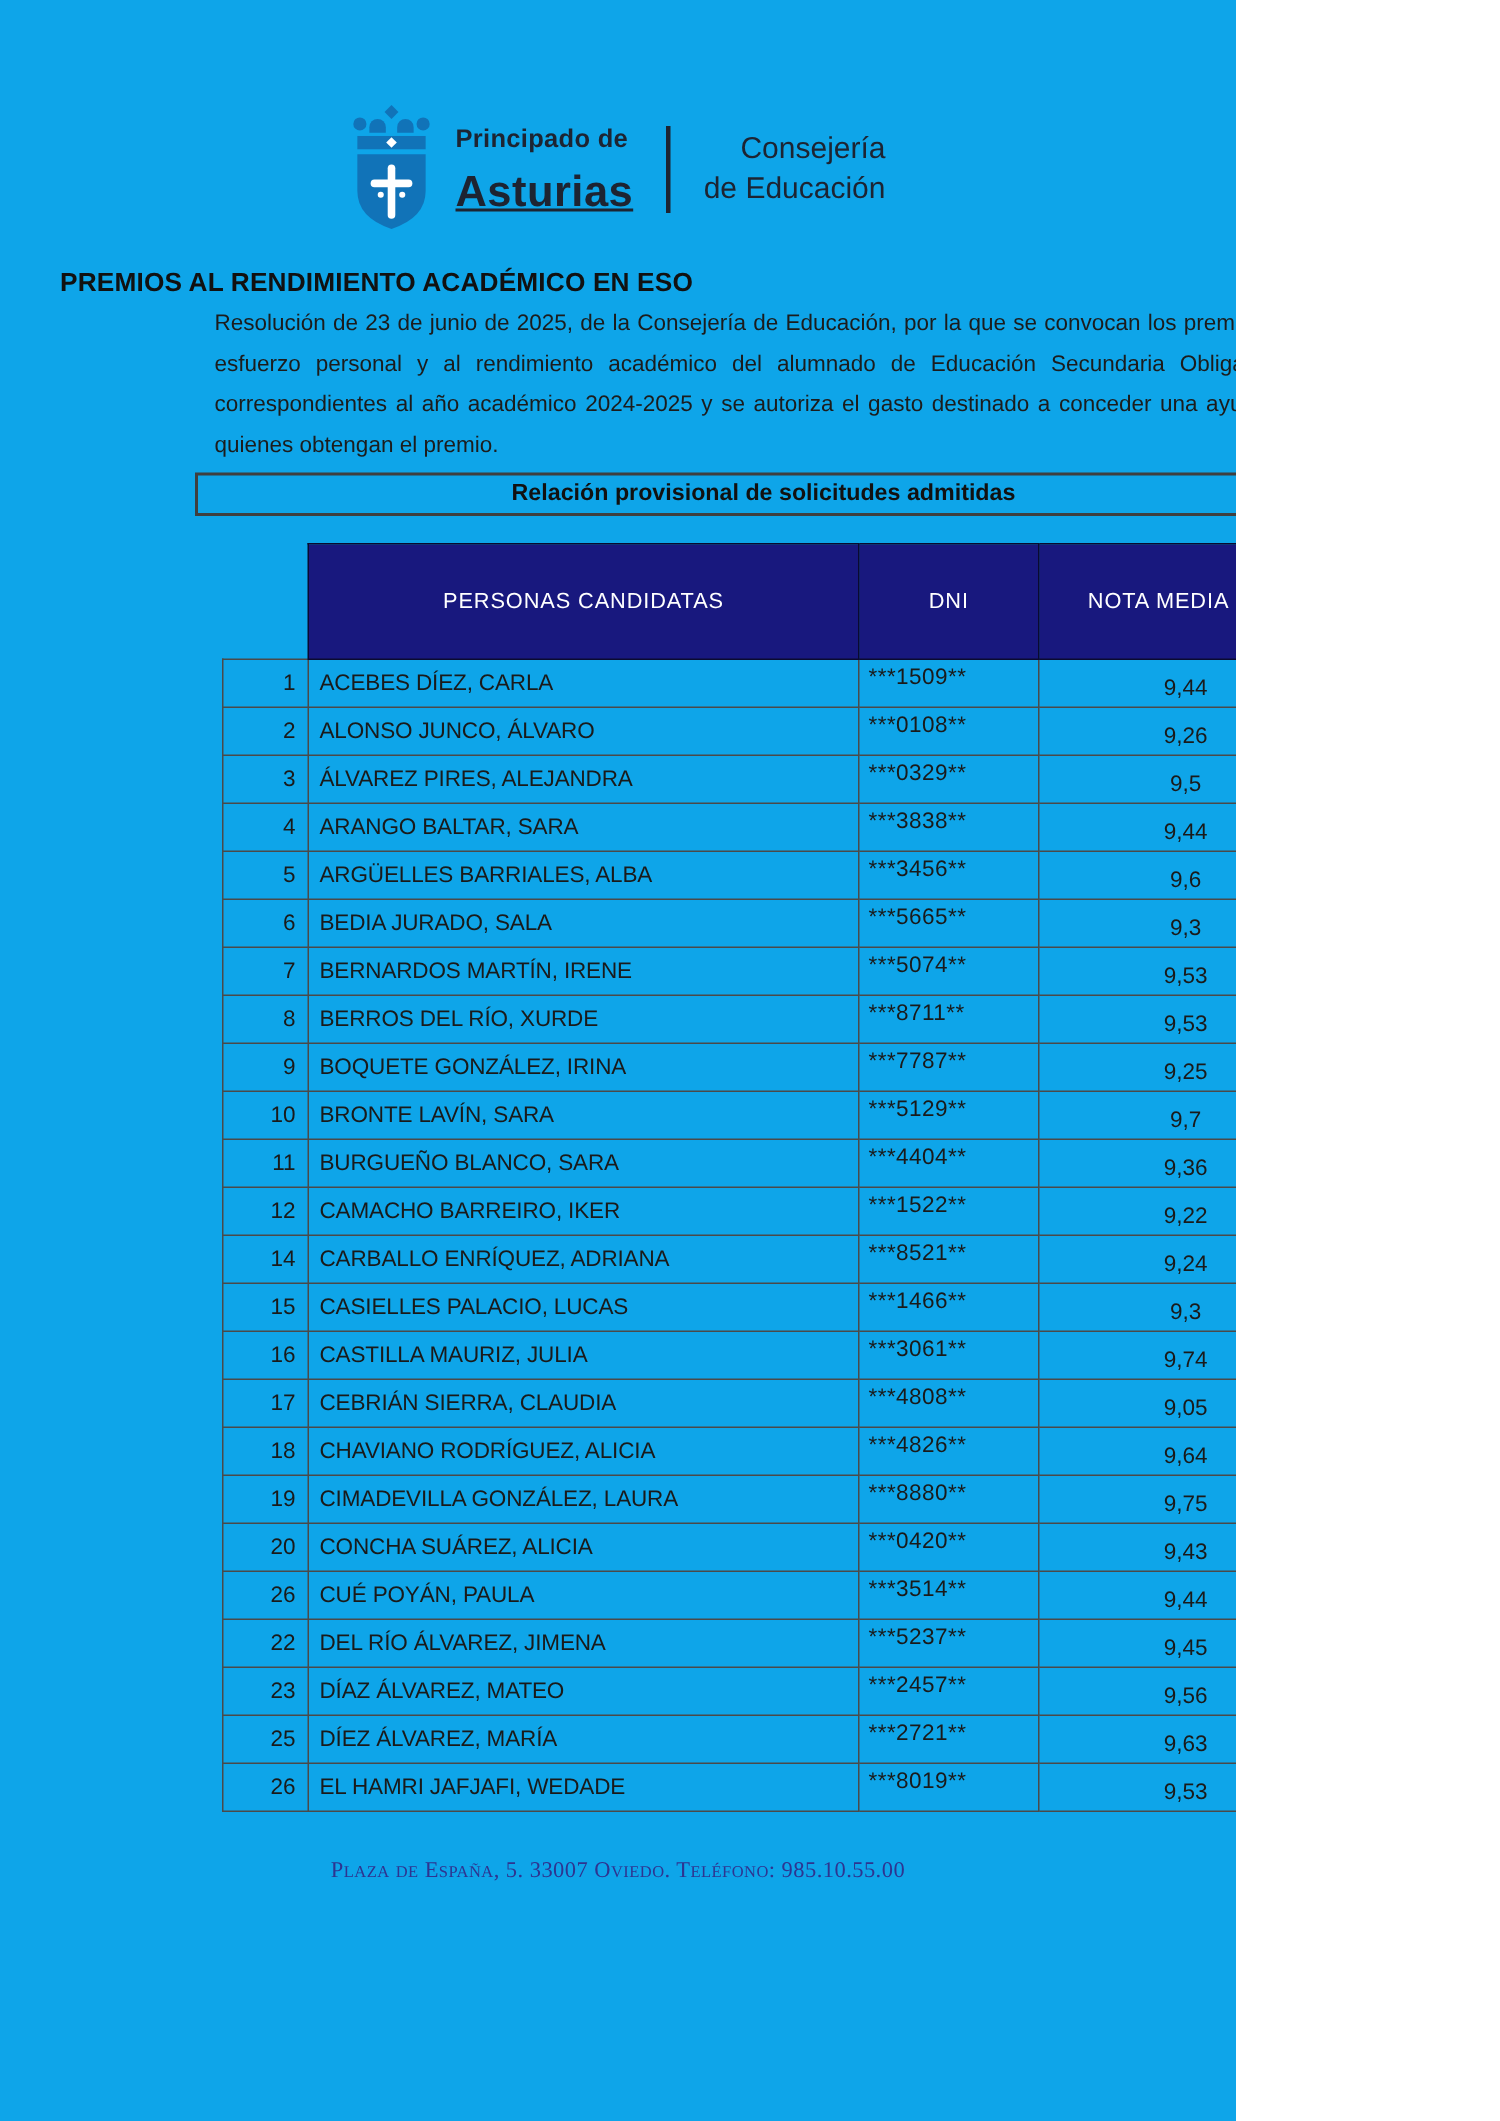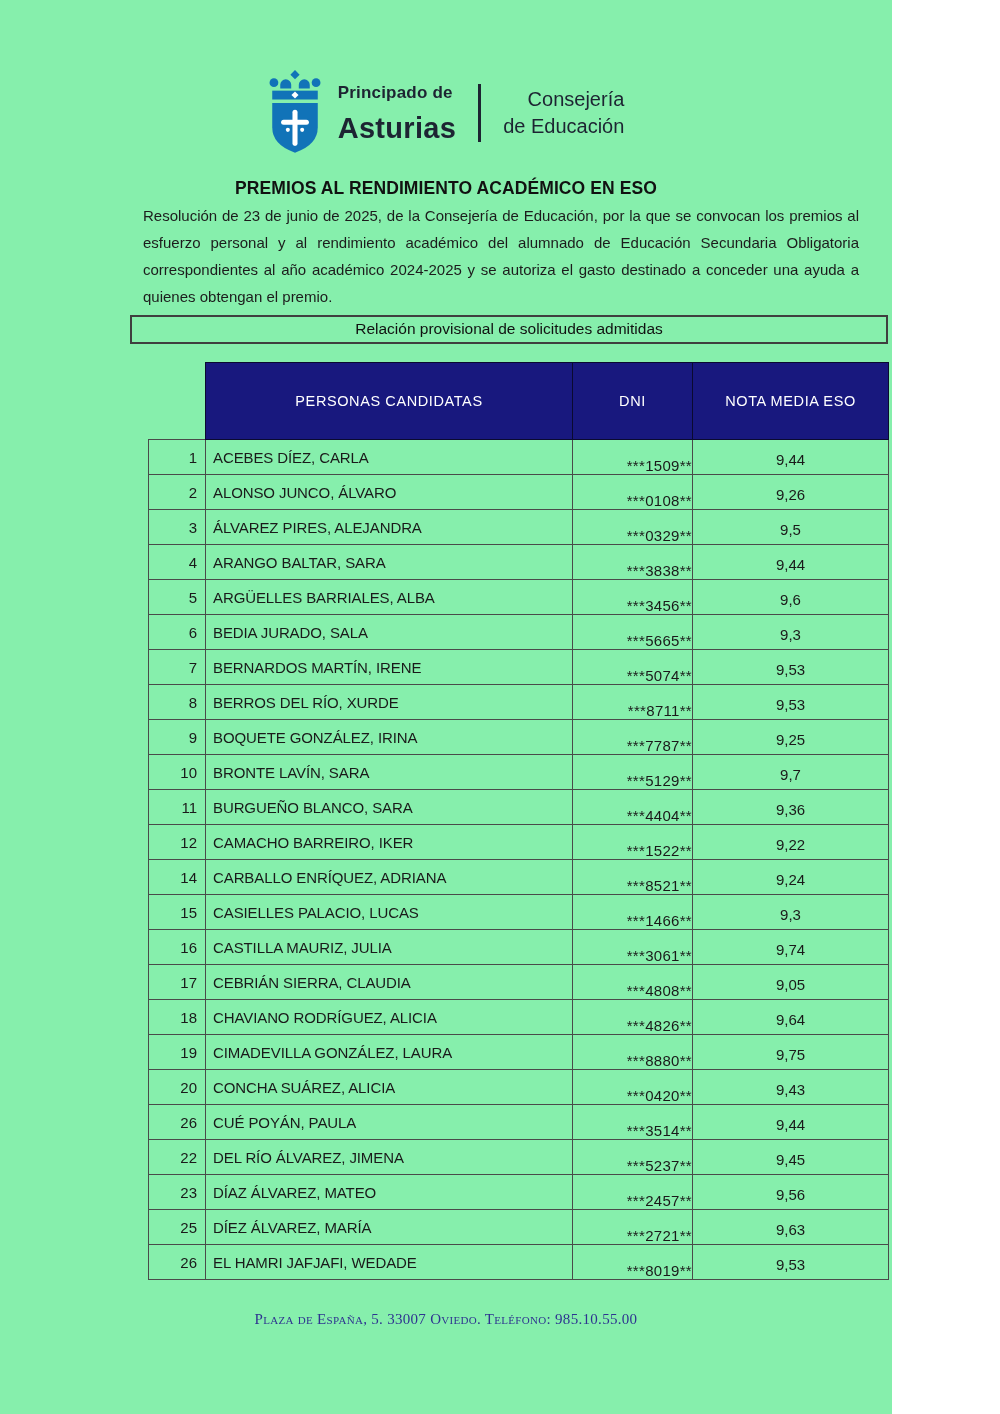--- a/index.html
+++ b/index.html
@@ -1,55 +1,55 @@
 <!DOCTYPE html>
 <html><head>
 <meta charset="utf-8">
 <style>
   * { margin:0; padding:0; box-sizing:border-box; }
   html,body { background:#ffffff; }
   .page {
     position:relative;
-    width:892px; height:1414px;
-    background:#86efac;
+    width:824px; height:1414px;
+    background:#0ea5e9;
     font-family:"Liberation Sans", sans-serif;
     color:#1a1a1a;
     overflow:hidden;
   }
   
   .logo-row {
     margin-top:70px;
     display:flex; justify-content:center; align-items:center;
   }
   .coat { margin-right:16px; }
   .brand { text-align:left; line-height:1; }
   .brand-top { font-size:17px; font-weight:bold; color:#1d2432; letter-spacing:.2px; }
-  .brand-bottom { font-size:29px; font-weight:bold; color:#1d2432; margin-top:13px; letter-spacing:.3px; }
+  .brand-bottom { font-size:29px; font-weight:bold; color:#1d2432; margin-top:13px; letter-spacing:.3px;text-decoration:underline; }
   .logo-divider { width:3px; height:58px; background:#1d2432; margin:0 22px; }
   .dept { text-align:right; line-height:1.35; font-size:20px; font-weight:500; color:#1d2432; }
   
   .doc-title {
     margin-top:22px;
-    text-align:center;
     font-size:17.5px; font-weight:bold; color:#111;
     letter-spacing:.1px;
+    padding-left:40px;
   }
   .intro {
     width:716px; margin:3px 0 0 143px;
     font-size:15px; line-height:27px;
     text-align:justify; color:#1c1c1c;
   }
   
   .banner {
     width:758px; margin:5px 0 0 130px;
     border:2px solid #3f3f3f;
     text-align:center;
     padding:3px 0 4px 0;
   }
-  .banner span { font-size:15.5px; font-weight:normal; color:#111; }
+  .banner span { font-size:15.5px; font-weight:bold; color:#111; }
   
   table.admitted {
     margin:18px 0 0 148px;
     width:740px;
     border-collapse:collapse;
     table-layout:fixed;
   }
   col.c-num  { width:57px; }
   col.c-name { width:367px; }
   col.c-dni  { width:120px; }
@@ -68,21 +68,21 @@
   tbody td {
     height:32px;
     border:1px solid #4a4a4a;
     font-size:15px;
     vertical-align:middle;
     white-space:nowrap;
     overflow:hidden;
   }
   tbody td.num  { text-align:right; padding-right:8px; }
   tbody td.name { text-align:left;  padding-left:7px; letter-spacing:-0.1px; }
-  tbody td.dni  { text-align:right;  padding-left:6px; vertical-align:top; padding-top:17px; letter-spacing:.3px; }
+  tbody td.dni  { text-align:left;  padding-left:6px; vertical-align:top; padding-top:3px; letter-spacing:.3px; }
   tbody td.nota { text-align:center; padding-top:5px; }
   
   .footer {
     margin-top:31px;
     text-align:center;
     font-family:"Liberation Serif", serif;
     font-variant:small-caps;
     font-size:15px;
     letter-spacing:.3px;
     color:#2e3490;

